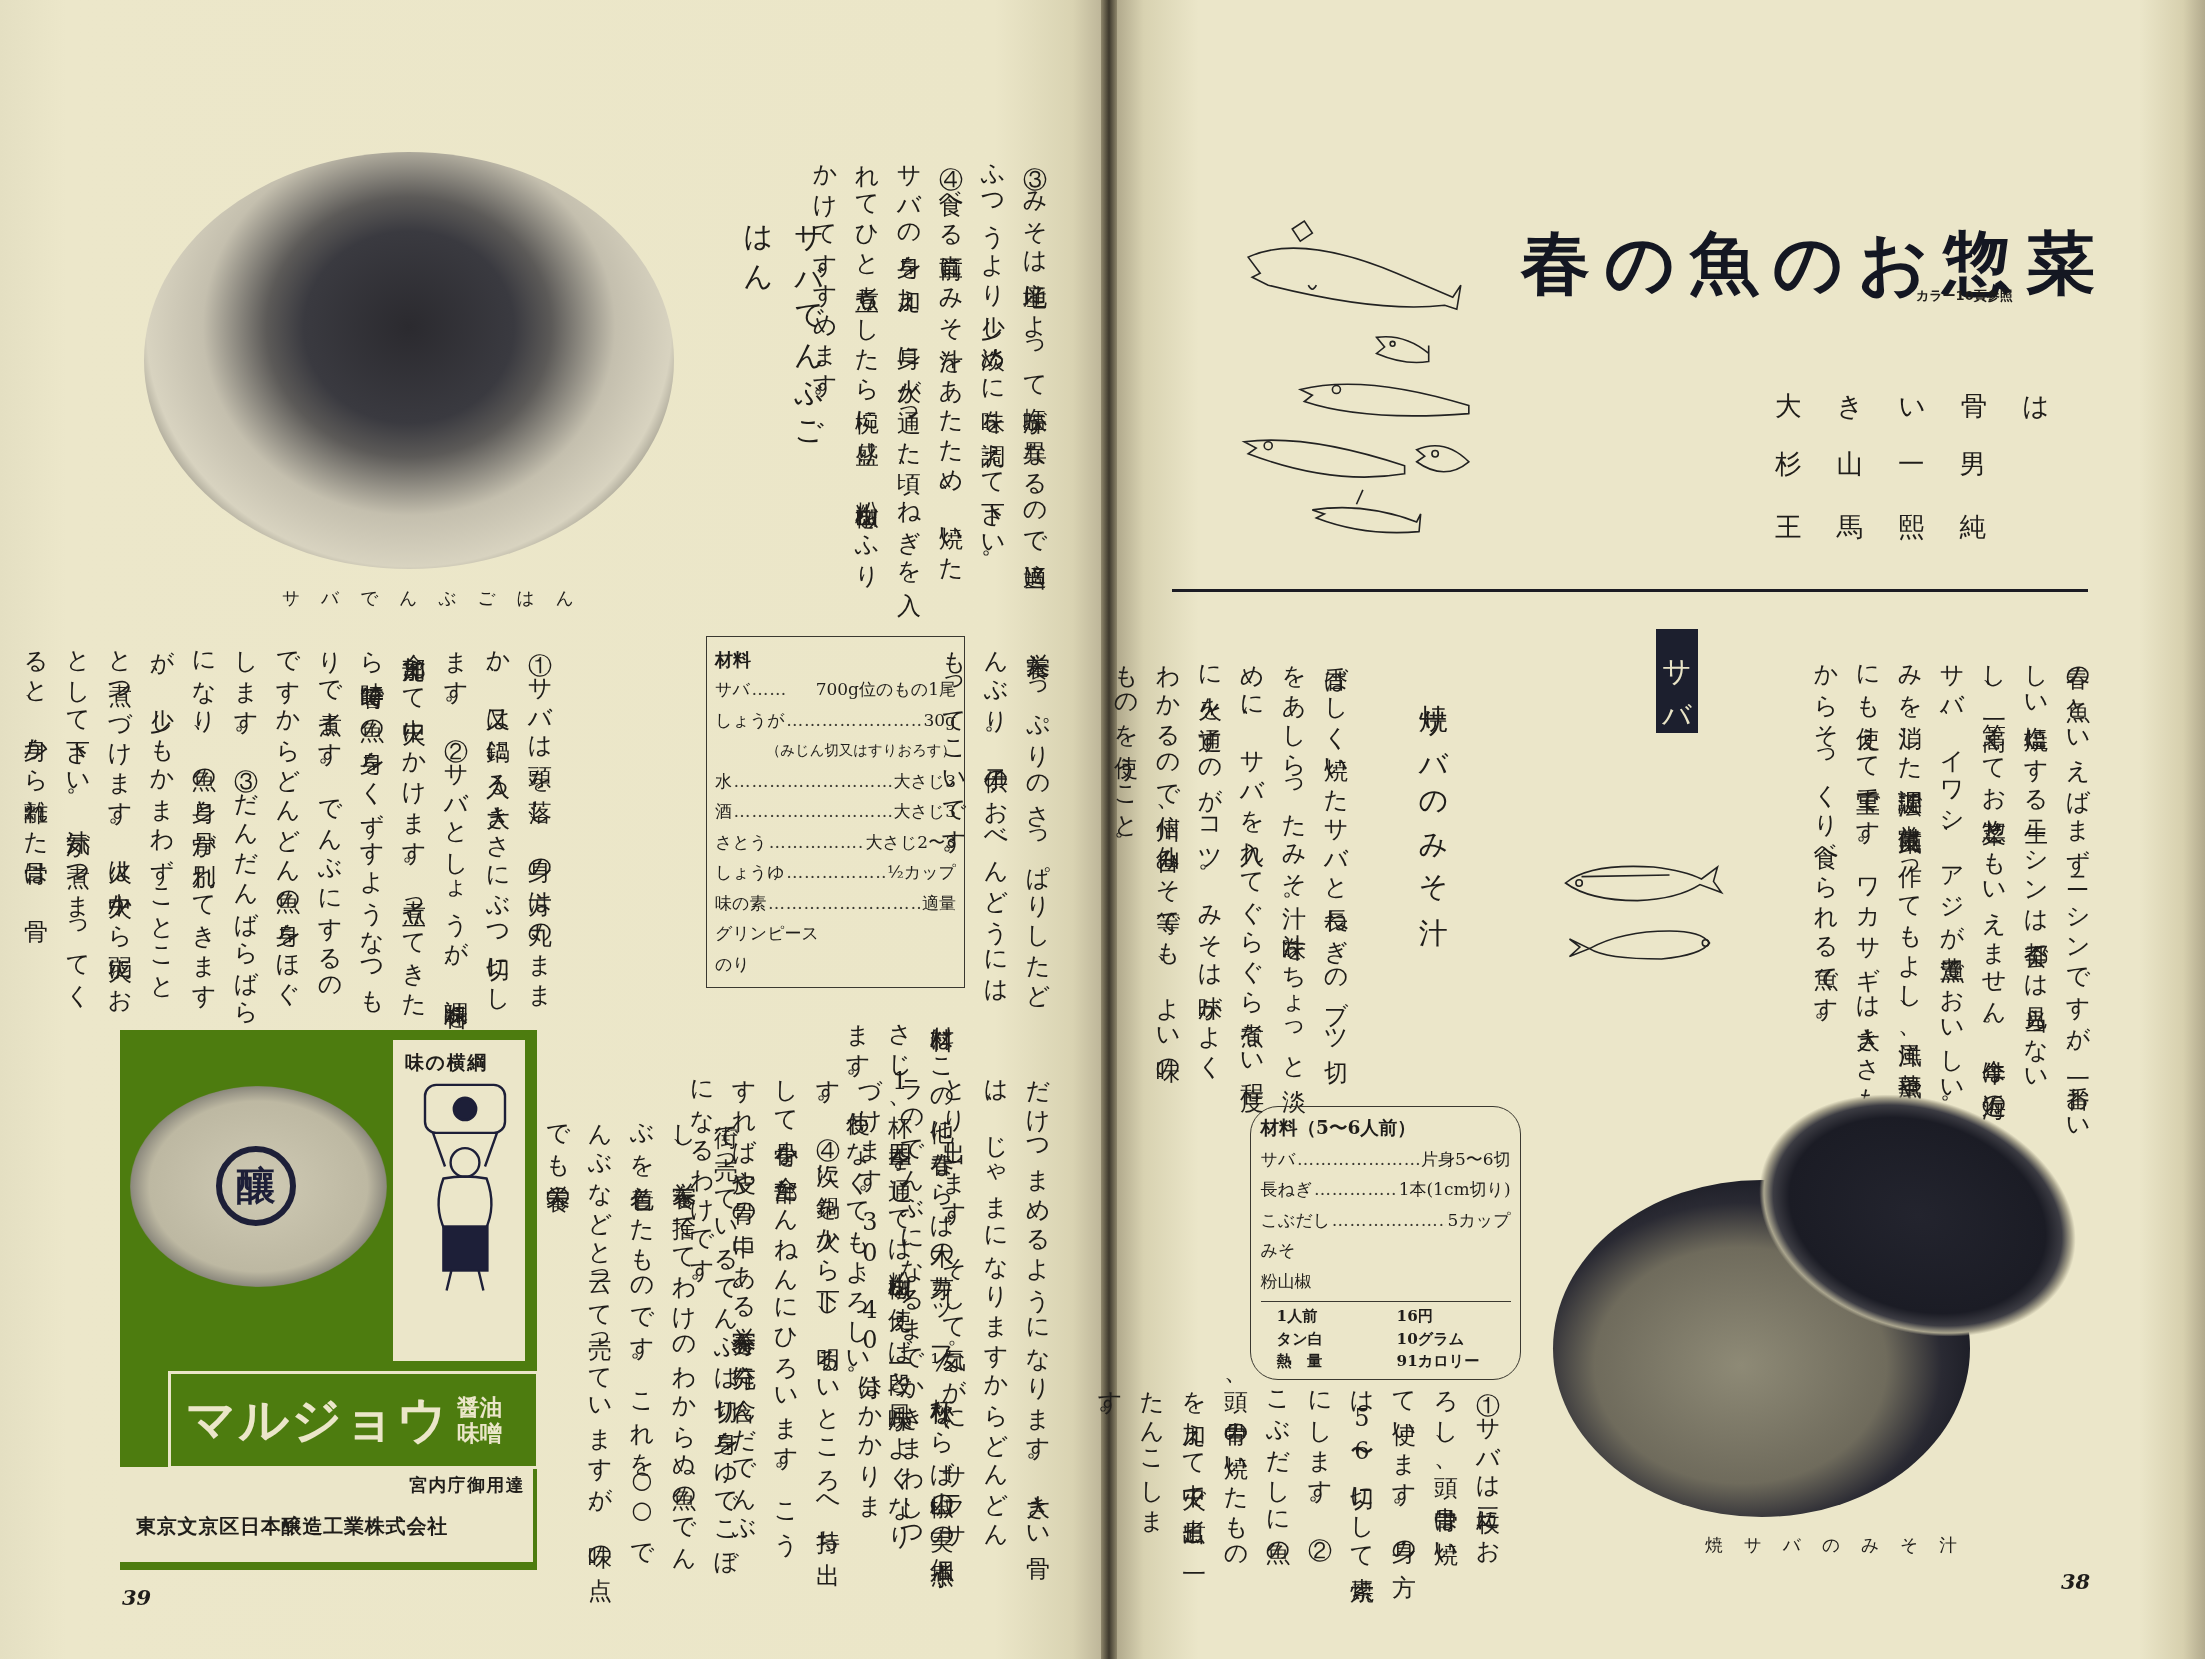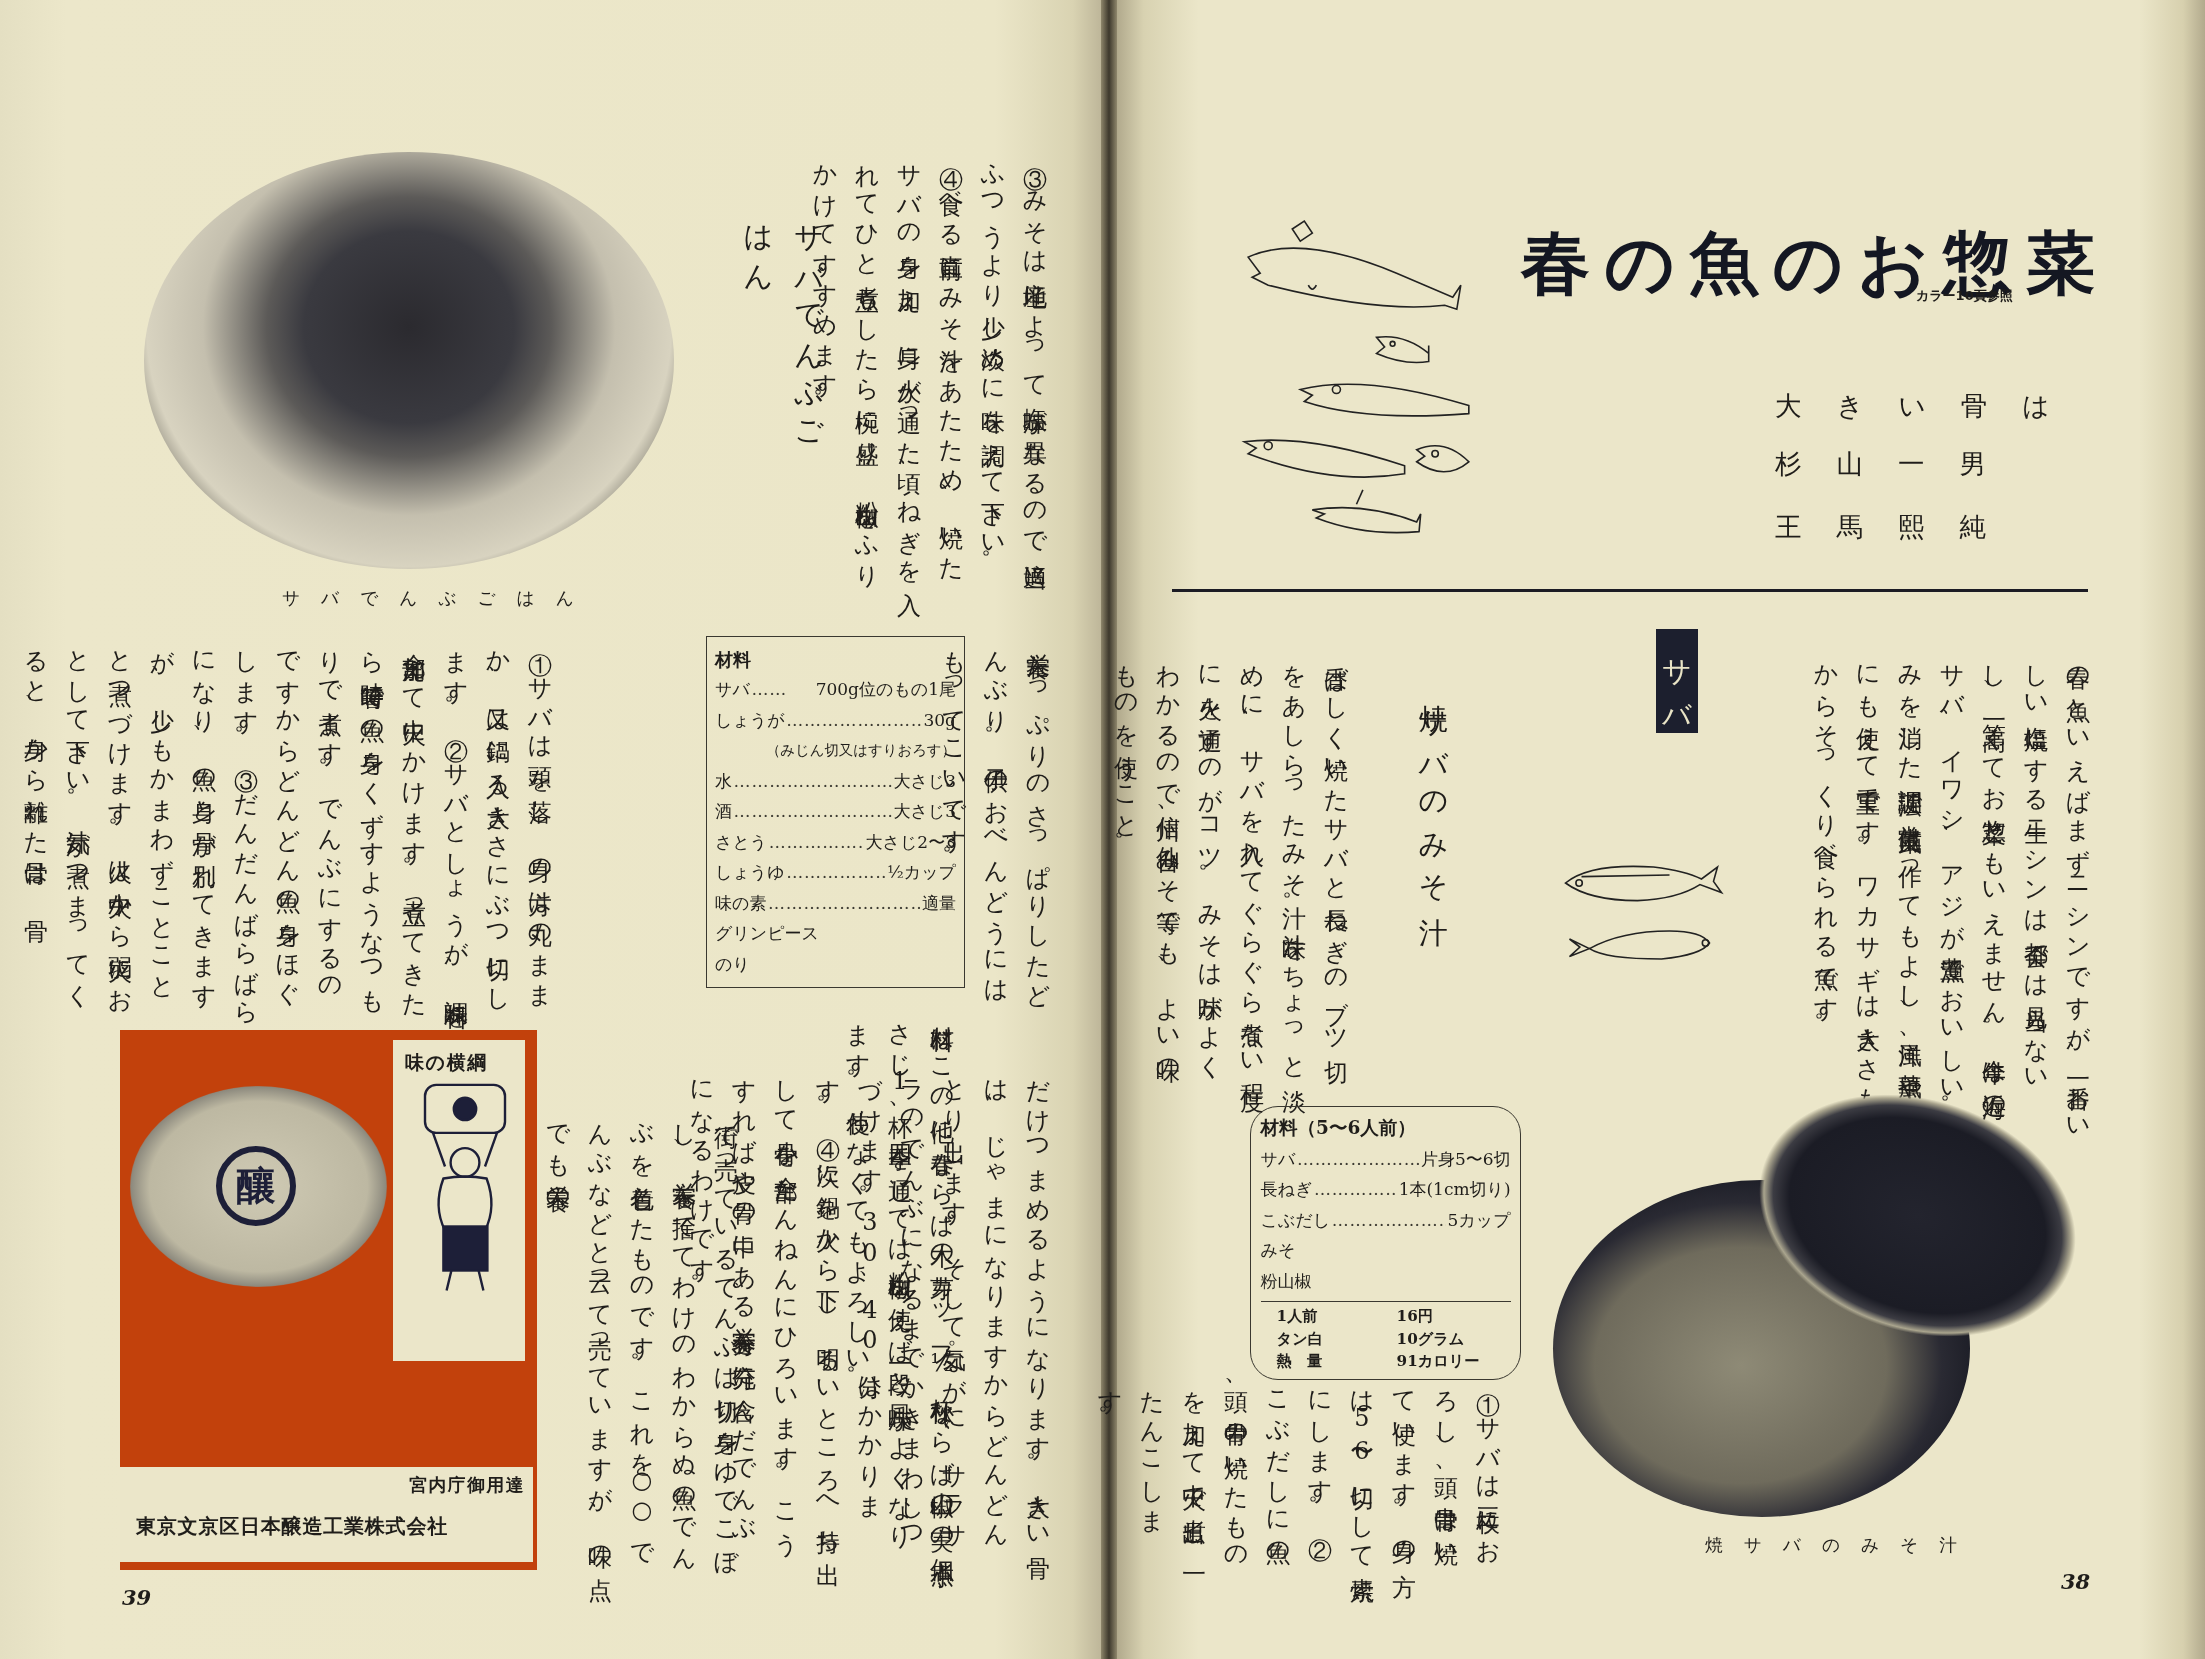--- a/index.html
+++ b/index.html
@@ -16,21 +16,21 @@
   .small-note { font-family:"DejaVu Sans", sans-serif; font-size:13px; font-weight:bold; }
   .author { font-size:26.5px; letter-spacing:35px; line-height:50px; }
   .rule { background:#1c1c24; height:3.2px; }
   .box { border:1.6px solid #3a3830; background:transparent; }
   .box-row { display:flex; justify-content:space-between; font-size:17px; line-height:30.5px; white-space:nowrap; }
   .box-row .dots { flex:1; overflow:hidden; margin:0 1.6px; color:#3a3830; letter-spacing:0.8px; }
   .caption { font-size:17.7px; letter-spacing:21px; font-family:"DejaVu Sans", sans-serif; }
   .pageno { font-style:italic; font-weight:bold; font-size:21px; }
   .badge { background:#1c1f2e; color:#e9e4c6; font-family:"DejaVu Sans", sans-serif; font-size:29px; }
   .photo { position:absolute; border-radius:50%; }
-  .ad { position:absolute; background:#c2410c; }
+  .ad { position:absolute; background:#4d7c0f; }
 </style>
 </head>
 <body>
 
 <div class="page left"></div>
 <div class="page right"></div>
 <div class="gutter"></div>
 
 <div class="abs title" style="left:1521px; top:186px;margin-top:32px;">春の魚のお惣菜</div>
 <div class="abs small-note" style="left:1916px; top:287px;text-align:right;">カラー10頁参照</div>
@@ -200,19 +200,23 @@
       <circle cx="75" cy="38" r="14" fill="#1d1f38"></circle>
       <path d="M35 68 L50 110 M115 68 L100 110"></path>
       <circle cx="75" cy="105" r="18"></circle>
       <path d="M48 125 Q75 120 102 125 Q115 160 100 190 L50 190 Q35 160 48 125Z"></path>
       <rect x="48" y="185" width="55" height="55" fill="#1d1f38"></rect>
       <path d="M58 240 L52 265 M92 240 L98 265"></path>
     </g>
   </svg>
   <div class="photo" style="left:9.6px; top:56px; width:257px; height:201px; background:radial-gradient(ellipse, #cfcab4 0%, #bdb8a2 60%, #8d8a7e 70%, transparent 72%);"></div>
   <div class="abs" style="left:96px; top:116px; width:80px; height:80px; border:6.4px solid #1d1f38; border-radius:50%; box-sizing:border-box; display:flex; align-items:center; justify-content:center; font-size:39px; font-weight:bold; color:#1d1f38;">釀</div>
+  <div class="abs" style="left:48px; top:341px; width:365px; height:92px; border:3.2px solid #ebe6c9; display:flex; align-items:center;">
+    <span style="font-family:'DejaVu Sans',sans-serif; font-weight:bold; font-size:50px; color:#ebe6c9; margin-left:14.4px; letter-spacing:1.6px;">マルジョウ</span>
+    <span style="font-family:'DejaVu Sans',sans-serif; font-weight:bold; font-size:22.5px; color:#ebe6c9; width:56px; line-height:26px; margin-left:8px;">醤油味噌</span>
+  </div>
   <div class="abs" style="left:0; top:437px; width:413px; height:95px; background:#ebe6c9;"></div>
   <div class="abs" style="right:12px; top:443px; font-family:'DejaVu Sans',sans-serif; font-weight:bold; font-size:17.7px; letter-spacing:1.6px;">宮内庁御用達</div>
   <div class="abs" style="left:16px; top:483px; font-family:'DejaVu Sans',sans-serif; font-weight:bold; font-size:20px; letter-spacing:0.8px;">東京文京区日本醸造工業株式会社</div>
 </div>
 
 <div class="abs pageno" style="left:122px; top:1585px;">39</div>
 
 
 </body></html>

